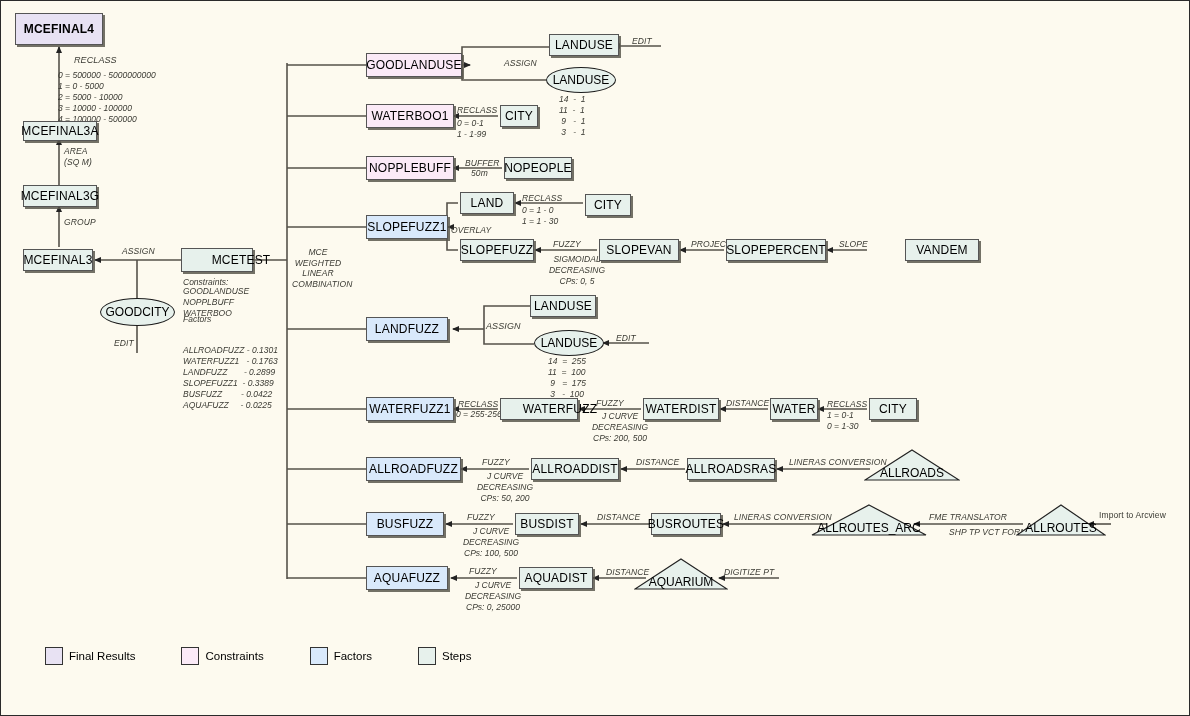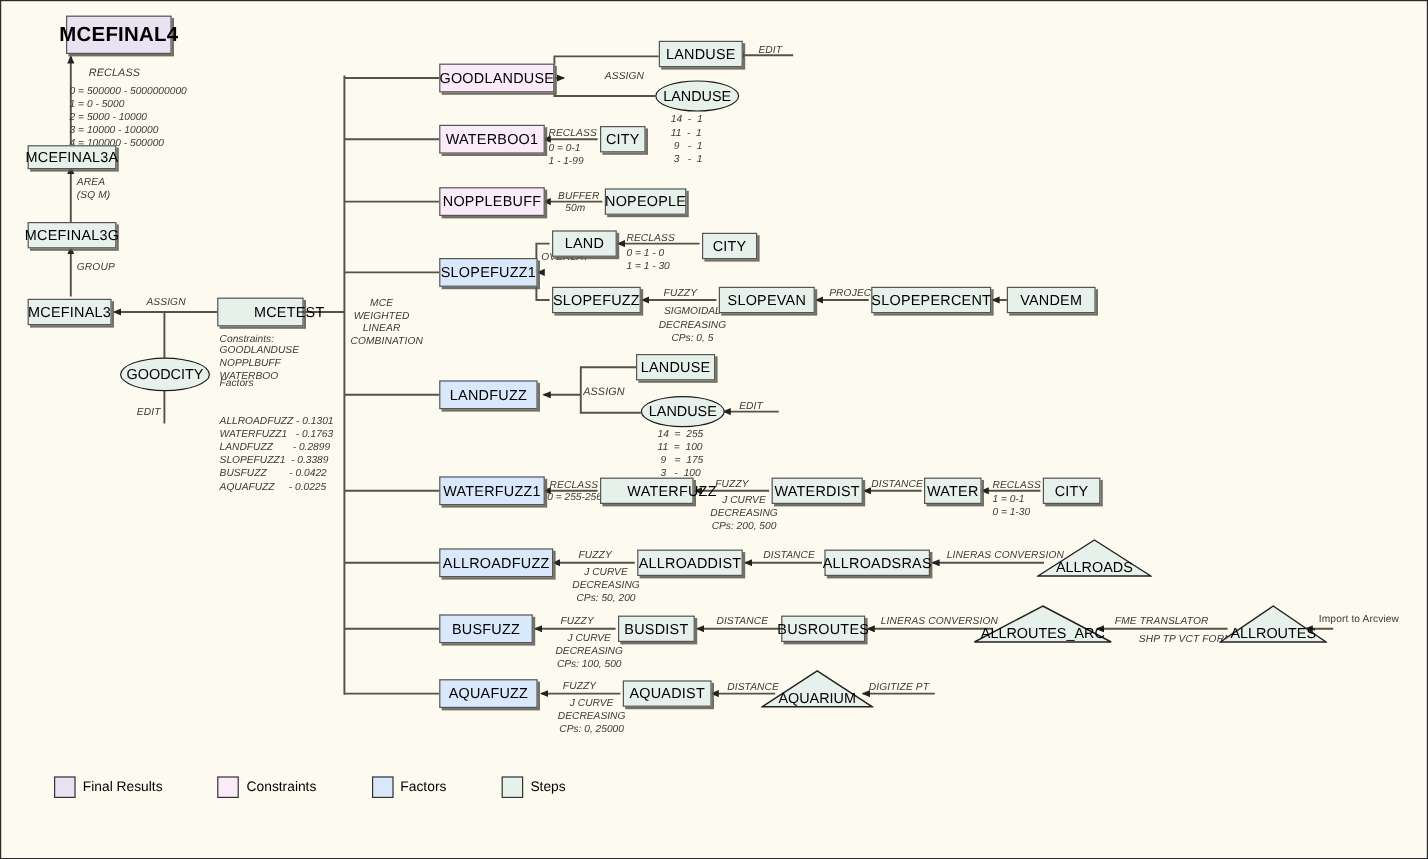--- a/index.html
+++ b/index.html
@@ -19,21 +19,21 @@
     display:flex;align-items:center;justify-content:center;
     border:1px solid #555;
     box-shadow:2px 2px 0 rgba(90,88,78,.85);
     font-size:12px;color:#000;white-space:nowrap;
     letter-spacing:.2px;
   }
   .node.final{background:#e8e2f3;}
   .node.constraint{background:#fbeaf7;}
   .node.factor{background:#d9e9fb;}
   .node.step{background:#e7f1ec;}
-  .node.big{font-size:17px;font-weight:bold;margin-left:40px;}
+  .node.big{font-size:12px;font-weight:bold;}
   .ellipse{
     position:absolute;box-sizing:border-box;
     display:flex;align-items:center;justify-content:center;
     border:1px solid #1c1c1c;border-radius:50%;
     background:#e7f1ec;font-size:12px;color:#000;white-space:nowrap;
   }
   .tri{position:absolute;}
   .tri .lbl{
     position:absolute;left:0;width:100%;text-align:center;
     font-size:12px;color:#000;white-space:nowrap;
@@ -213,21 +213,21 @@
   </div>
   <div class="ann" style="left:464px;top:157px;">BUFFER</div>
   <div class="ann" style="left:470px;top:167px;">50m</div>
   <div class="node step" style="left:503px;top:156px;width:68px;height:22px;">
     <span>NOPEOPLE</span>
   </div>
 
   <div class="node factor" style="left:365px;top:214px;width:82px;height:24px;">
     <span>SLOPEFUZZ1</span>
   </div>
-  <div class="ann" style="left:450px;top:208px;">OVERLAY</div>
+  <div class="ann" style="left:450px;top:224px;">OVERLAY</div>
   <div class="node step" style="left:459px;top:191px;width:54px;height:22px;">
     <span>LAND</span>
   </div>
   <div class="ann" style="left:521px;top:192px;">RECLASS</div>
   <div class="mono-list" style="left:521px;top:204px;">0 = 1 - 0
 1 = 1 - 30</div>
   <div class="node step" style="left:584px;top:193px;width:46px;height:22px;">
     <span>CITY</span>
   </div>
   <div class="node step" style="left:459px;top:238px;width:74px;height:22px;">
@@ -238,21 +238,21 @@
 DECREASING
 CPs: 0, 5</div>
   <div class="node step" style="left:598px;top:238px;width:80px;height:22px;">
     <span>SLOPEVAN</span>
   </div>
   <div class="ann" style="left:690px;top:238px;">PROJECT</div>
   <div class="node step" style="left:725px;top:238px;width:100px;height:22px;">
     <span>SLOPEPERCENT</span>
   </div>
   <div class="ann" style="left:838px;top:238px;">SLOPE</div>
-  <div class="node step" style="left:838px;top:238px;width:74px;height:22px;">
+  <div class="node step" style="left:904px;top:238px;width:74px;height:22px;">
     <span>VANDEM</span>
   </div>
 
   <div class="node factor" style="left:365px;top:316px;width:82px;height:24px;">
     <span>LANDFUZZ</span>
   </div>
   <div class="ann" style="left:485px;top:320px;font-size:9px;">ASSIGN</div>
   <div class="node step" style="left:529px;top:294px;width:66px;height:22px;">
     <span>LANDUSE</span>
   </div>

